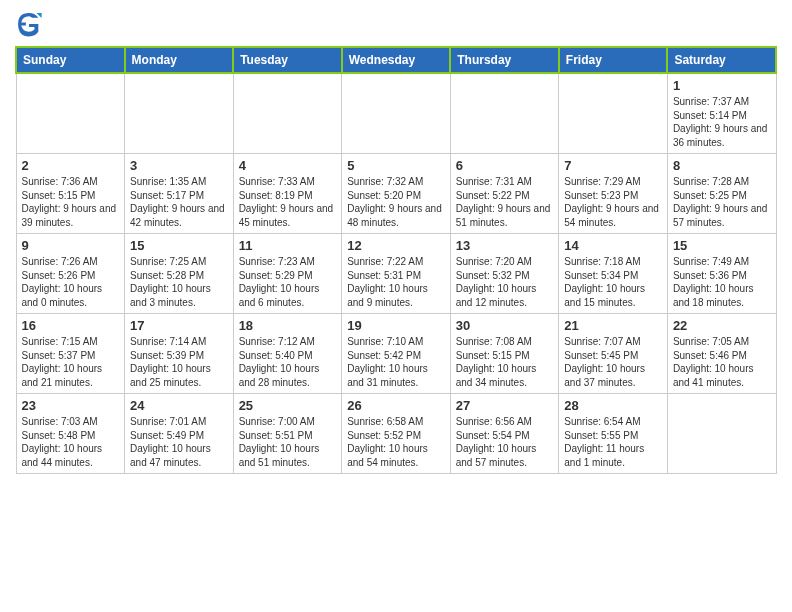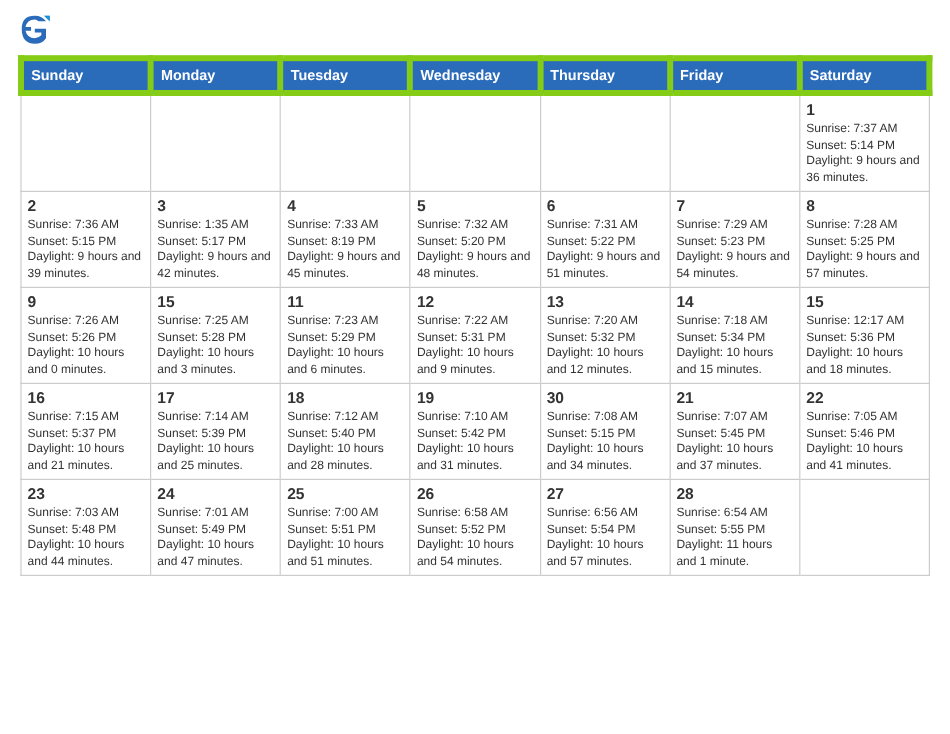--- a/index.html
+++ b/index.html
@@ -55,21 +55,21 @@
       border-collapse: collapse;
       border: 1px solid #ccc;
     }
     .calendar th {
       background: #2a6bba;
       color: #fff;
       font-size: 12px;
       font-weight: bold;
       padding: 5px 6px;
       text-align: left;
-      border: 5px solid #84cc16;
+      border: 2px solid #84cc16;
     }
     .calendar td {
       border: 1px solid #ccc;
       vertical-align: top;
       padding: 4px 5px;
       width: calc(100% / 7);
       height: 78px;
       font-size: 10.5px;
       color: #333;
       background: #fff;
@@ -215,21 +215,21 @@
 Daylight: 10 hours and 12 minutes.</div>
           </td>
           <td>
             <span class="day-num">14</span>
             <div class="day-info">Sunrise: 7:18 AM
 Sunset: 5:34 PM
 Daylight: 10 hours and 15 minutes.</div>
           </td>
           <td>
             <span class="day-num">15</span>
-            <div class="day-info">Sunrise: 12:17 AM
+            <div class="day-info">Sunrise: 7:49 AM
 Sunset: 5:36 PM
 Daylight: 10 hours and 18 minutes.</div>
           </td>
         </tr>
         <tr>
           <td>
             <span class="day-num">16</span>
             <div class="day-info">Sunrise: 7:15 AM
 Sunset: 5:37 PM
 Daylight: 10 hours and 21 minutes.</div>

